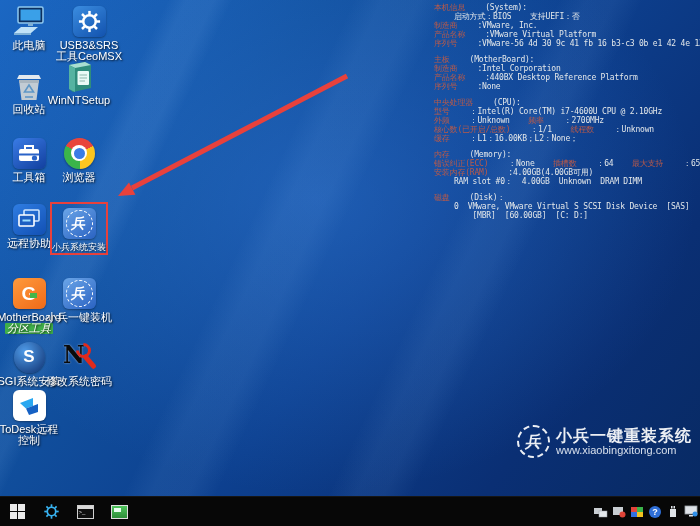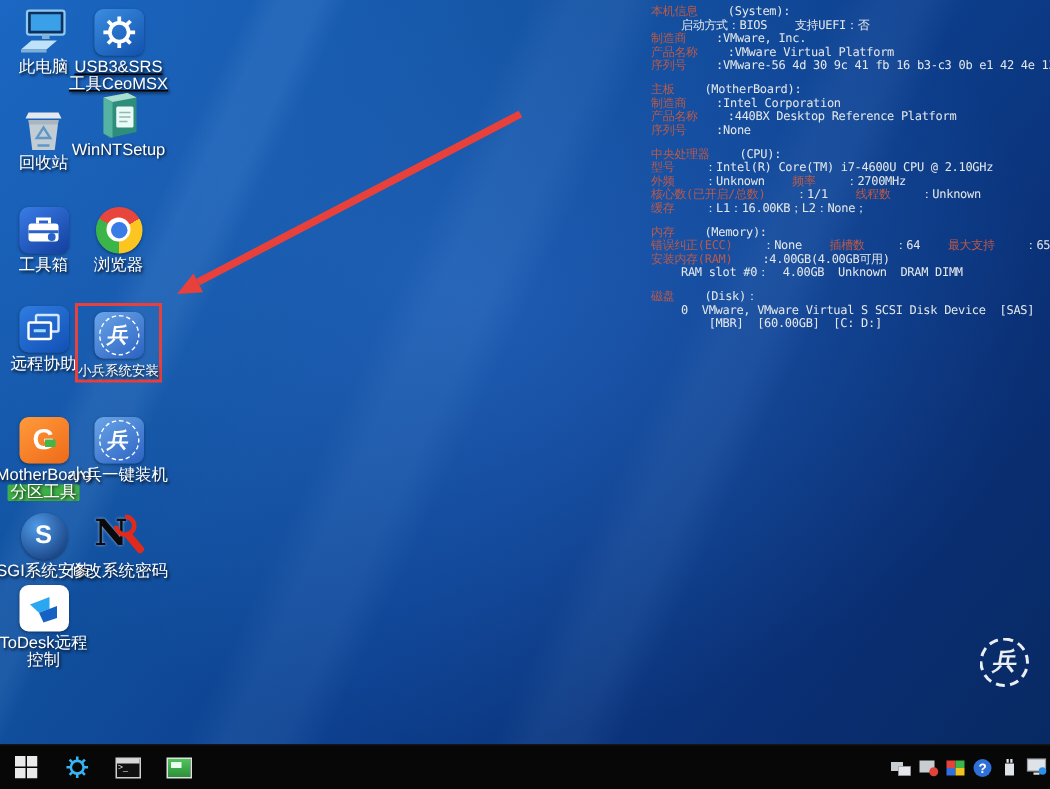--- a/index.html
+++ b/index.html
@@ -12,21 +12,21 @@
       linear-gradient(115deg, transparent 38%, rgba(150,200,255,0.08) 41%, rgba(150,200,255,0.08) 45%, transparent 48%),
       linear-gradient(115deg, transparent 60%, rgba(150,200,255,0.07) 63%, rgba(150,200,255,0.07) 66%, transparent 69%),
       radial-gradient(ellipse at 45% 40%, rgba(50,120,215,0.45), rgba(0,0,0,0) 70%),
       linear-gradient(128deg,#1b67c3 0%,#11519f 30%,#0d408f 55%,#0a2f74 80%,#082a63 100%);}
   
   .dicon{position:absolute;display:flex;flex-direction:column;align-items:center;cursor:pointer;}
   .dicon-glyph{width:38px;height:34px;display:flex;align-items:center;justify-content:center;}
   .dicon-label{margin-top:2px;text-align:center;color:#fff;font-size:11px;line-height:11px;
     text-shadow:1px 1px 2px rgba(0,0,0,.85);white-space:nowrap;}
   .dicon-label span{display:block;}
-  .tag-green{background:#3fae49;padding:0 2px;border-radius:1px;display:inline-block !important;}
+  .tag-green{background:#3fae49;padding:0 2px;border-radius:1px;display:inline-block !important;font-style:italic;}
   .hl{border:2px solid #e8413c;box-sizing:border-box;padding-top:2px;}
   .hl .dicon-label{font-size:9px;}
   .sq{width:33px;height:31px;border-radius:6px;display:flex;align-items:center;justify-content:center;
     box-shadow:0 1px 2px rgba(0,0,0,.35);}
   .xb-logo{width:25px;height:25px;border:1.5px dashed #fff;border-radius:50%;
     display:flex;align-items:center;justify-content:center;}
   .xb-char{color:#fff;font-weight:bold;font-size:14px;transform:skewX(-10deg);line-height:1;}
   .chrome{width:31px;height:31px;border-radius:50%;position:relative;box-shadow:0 1px 2px rgba(0,0,0,.4);
     background:conic-gradient(from -60deg,#e8453c 0 120deg,#fcc51f 0 240deg,#3bb54a 0 360deg);}
   .chrome-ring{position:absolute;left:50%;top:50%;width:16px;height:16px;margin:-8px 0 0 -8px;background:#fff;border-radius:50%;}
@@ -78,21 +78,21 @@
    <rect x="9.5" y="5.5" width="20" height="11" fill="#3aa0e8"></rect>
    <rect x="17" y="19" width="5" height="3" fill="#7fb1d6"></rect>
    <polygon points="3,29 10,23 27,23 20,29" fill="#bfe2f8"></polygon>
    <polygon points="3,29 20,29 20,31 3,31" fill="#7fb1d6"></polygon>
             </svg>
           </div>
           <div class="dicon-label">
             <span>此电脑</span>
           </div>
         </div>
-        <div class="dicon" style="left: 50px; top: 4px; width: 58px; text-decoration: underline;">
+        <div class="dicon" style="left: 60px; top: 4px; width: 58px;">
           <div class="dicon-glyph">
             <div class="sq" style="background:linear-gradient(145deg,#3b8de0,#1252ae)">
               <svg width="25" height="25" viewBox="0 0 26 26">
 <circle cx="13" cy="13" r="6.5" fill="none" stroke="#fff" stroke-width="2.6"></circle>
 <g stroke="#fff" stroke-width="2.6">
 <line x1="13" y1="2" x2="13" y2="6"></line>
                   <line x1="13" y1="20" x2="13" y2="24"></line>
 <line x1="2" y1="13" x2="6" y2="13"></line>
                   <line x1="20" y1="13" x2="24" y2="13"></line>
 <line x1="5.2" y1="5.2" x2="8" y2="8"></line>
@@ -252,20 +252,24 @@
 
     <svg id="arrow-svg" width="700" height="496">
       <line x1="347" y1="76" x2="132" y2="188" stroke="#e8413c" stroke-width="5"></line>
       <polygon points="118,196 129,182.4 135.4,194.8" fill="#e8413c"></polygon>
     </svg>
 
     <div id="watermark">
       <div class="wm-logo">
         <span class="wm-char">兵</span>
       </div>
+      <div>
+        <div class="wm-title">小兵一键重装系统</div>
+        <div class="wm-url">www.xiaobingxitong.com</div>
+      </div>
     </div>
   </div>
 
   <div id="taskbar">
     <div id="apps" style="display:flex;">
         <div class="tb-btn">
           <svg width="15" height="15" viewBox="0 0 15 15" fill="#eaeaea">
             <rect width="7" height="7"></rect>
             <rect x="8" width="7" height="7"></rect>
             <rect y="8" width="7" height="7"></rect>

